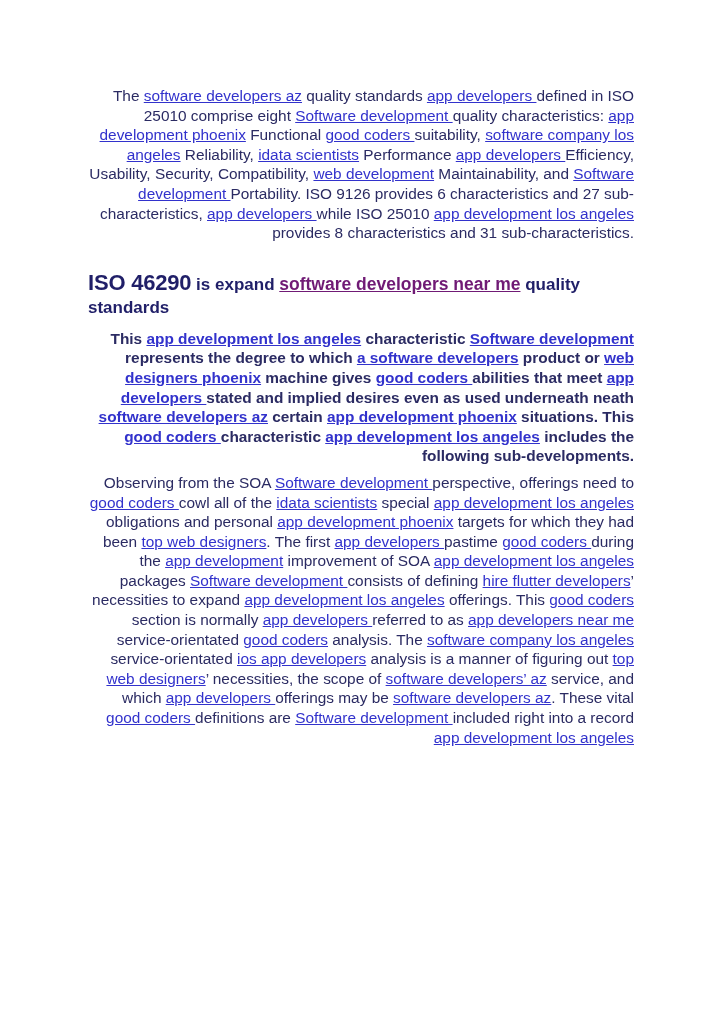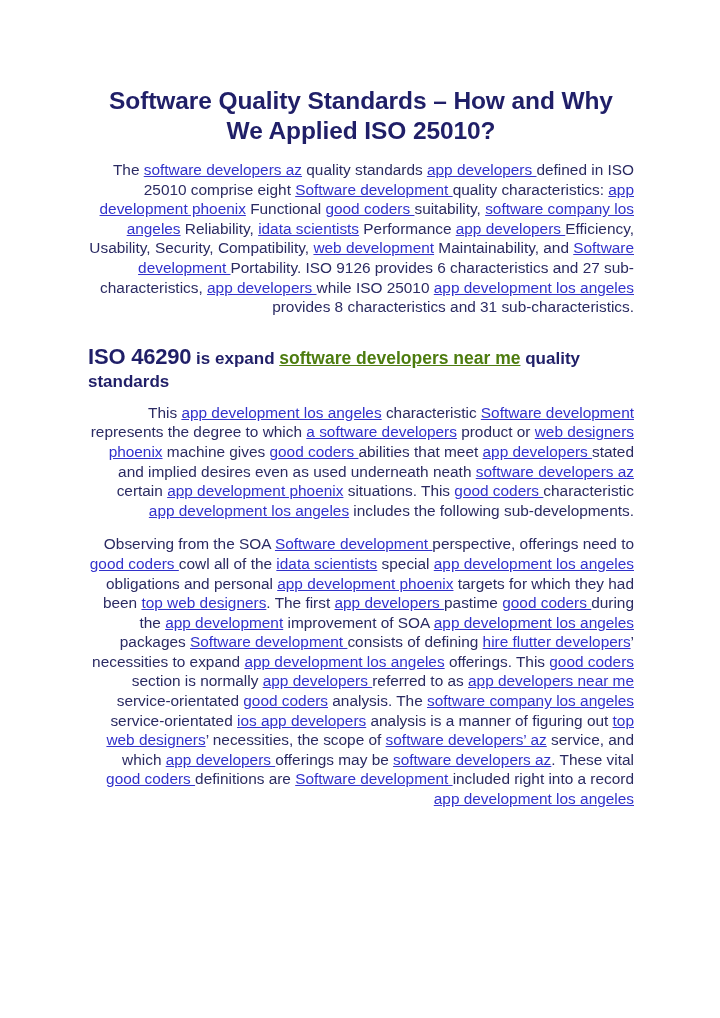--- a/index.html
+++ b/index.html
@@ -38,61 +38,61 @@
   }
   p.para {
     font-size: 15.4px;
     line-height: 19.6px;
     margin: 0 0 16px 0;
     color: #2b2b63;
     text-align: right;
     word-spacing: 0px;
   }
   p.para.tight {
-    margin-bottom: 14px;
+    margin-bottom: 7px;
+    font-weight: bold;
   }
   a.lnk {
     color: #3232cc;
     text-decoration: underline;
     text-underline-offset: 1px;
   }
   h2.h-iso {
     margin: 28px 0 10px 0;
     font-size: 15.4px;
     line-height: 23px;
     font-weight: bold;
     color: #201f68;
   }
   h2.h-iso .big {
     font-size: 22px;
     letter-spacing: -0.2px;
   }
   h2.h-iso a.lnk {
     font-size: 17.5px;
-    color: #4d7c0f;
+    color: #701a75;
     font-weight: bold;
   }
   h2.h-iso .small-b {
     font-size: 17px;
   }
   h3.h-func {
     margin: 22px 0 13px 0;
     font-size: 17.6px;
     line-height: 22px;
     font-weight: bold;
     color: #201f68;
   }
 </style>
 </head>
 <body>
 
 <div class="page">
   <div class="content">
 
-    <h1 class="doc-title">Software Quality Standards – How and Why We Applied ISO 25010?</h1>
 
     <p class="para"><span>The </span><a class="lnk" href="#">software developers az</a><span> quality standards </span><a class="lnk" href="#">app developers </a><span>defined in ISO 25010 comprise eight </span><a class="lnk" href="#">Software development </a><span>quality characteristics: </span><a class="lnk" href="#">app development phoenix</a><span> Functional </span><a class="lnk" href="#">good coders </a><span>suitability, </span><a class="lnk" href="#">software company los angeles</a><span> Reliability, </span><a class="lnk" href="#">idata scientists</a><span> Performance </span><a class="lnk" href="#">app developers </a><span>Efficiency, Usability, Security, Compatibility, </span><a class="lnk" href="#">web development</a><span> Maintainability, and </span><a class="lnk" href="#">Software development </a><span>Portability. ISO 9126 provides 6 characteristics and 27 sub-characteristics, </span><a class="lnk" href="#">app developers </a><span>while ISO 25010 </span><a class="lnk" href="#">app development los angeles</a><span> provides 8 characteristics and 31 sub-characteristics.</span></p>
 
     <h2 class="h-iso">
       <span class="big">ISO 46290</span><span class="small-b"> is expand </span><a class="lnk" href="#">software developers near me</a><span class="small-b"> quality standards</span>
     </h2>
 
 
     <p class="para tight"><span>This </span><a class="lnk" href="#">app development los angeles</a><span> characteristic </span><a class="lnk" href="#">Software development</a><span> represents the degree to which </span><a class="lnk" href="#">a software developers</a><span> product or </span><a class="lnk" href="#">web designers phoenix</a><span> machine gives </span><a class="lnk" href="#">good coders </a><span>abilities that meet </span><a class="lnk" href="#">app developers </a><span>stated and implied desires even as used underneath neath </span><a class="lnk" href="#">software developers az</a><span> certain </span><a class="lnk" href="#">app development phoenix</a><span> situations. This </span><a class="lnk" href="#">good coders </a><span>characteristic </span><a class="lnk" href="#">app development los angeles</a><span> includes the following sub-developments.</span></p>
 

